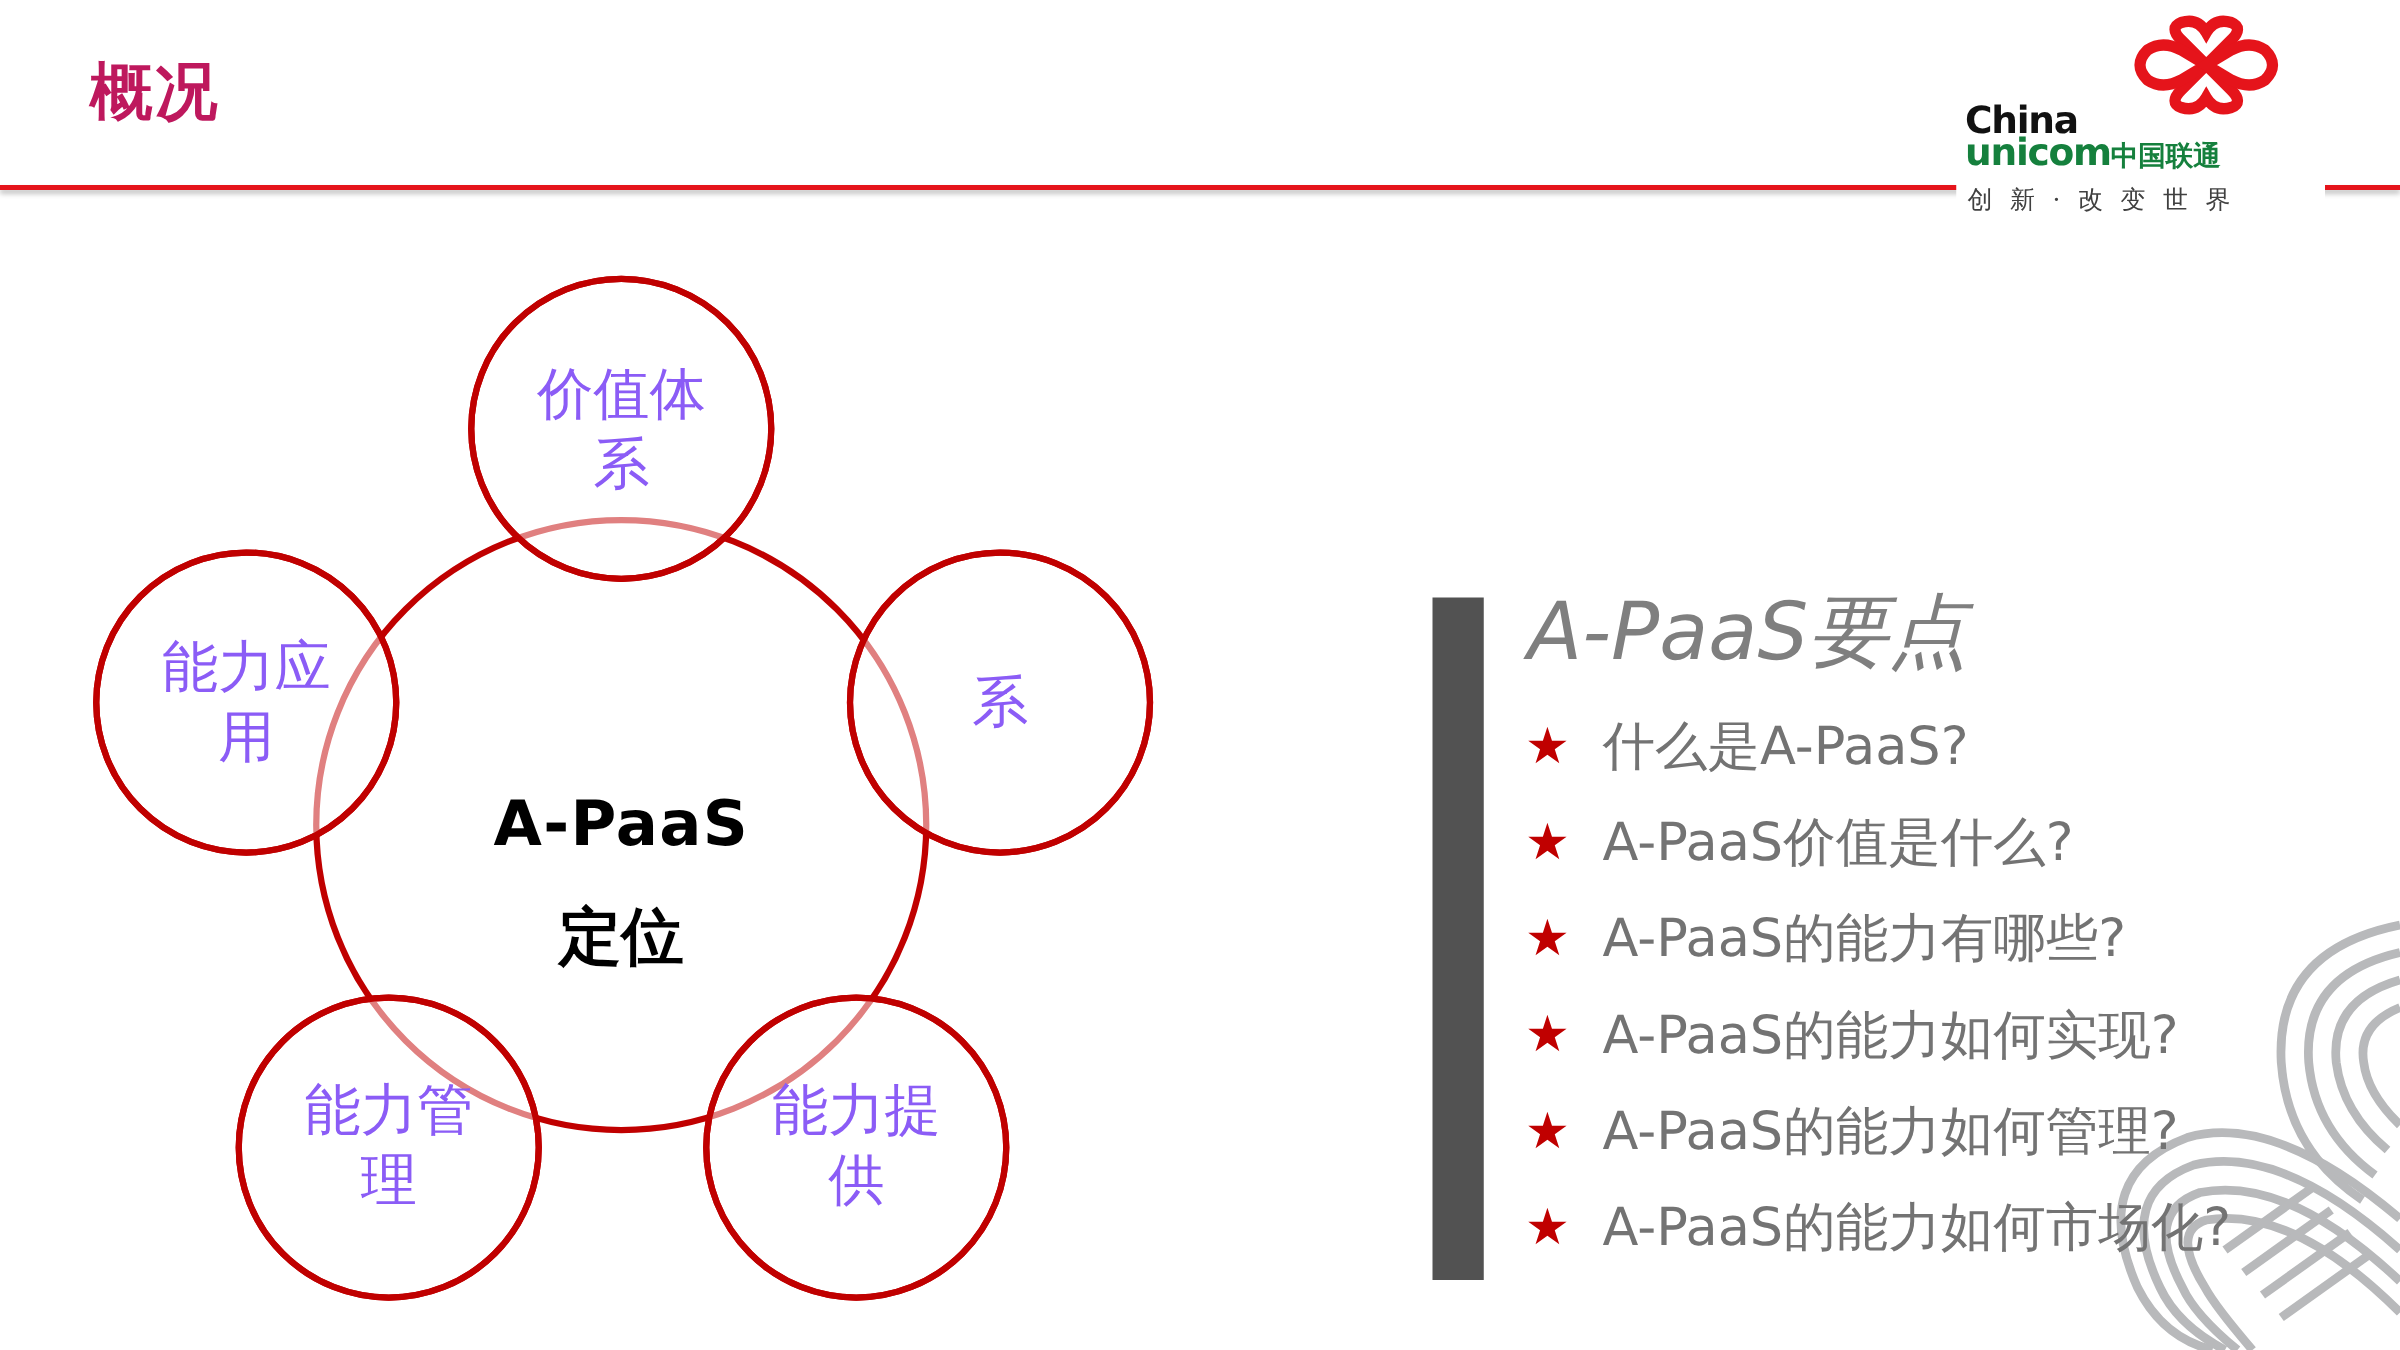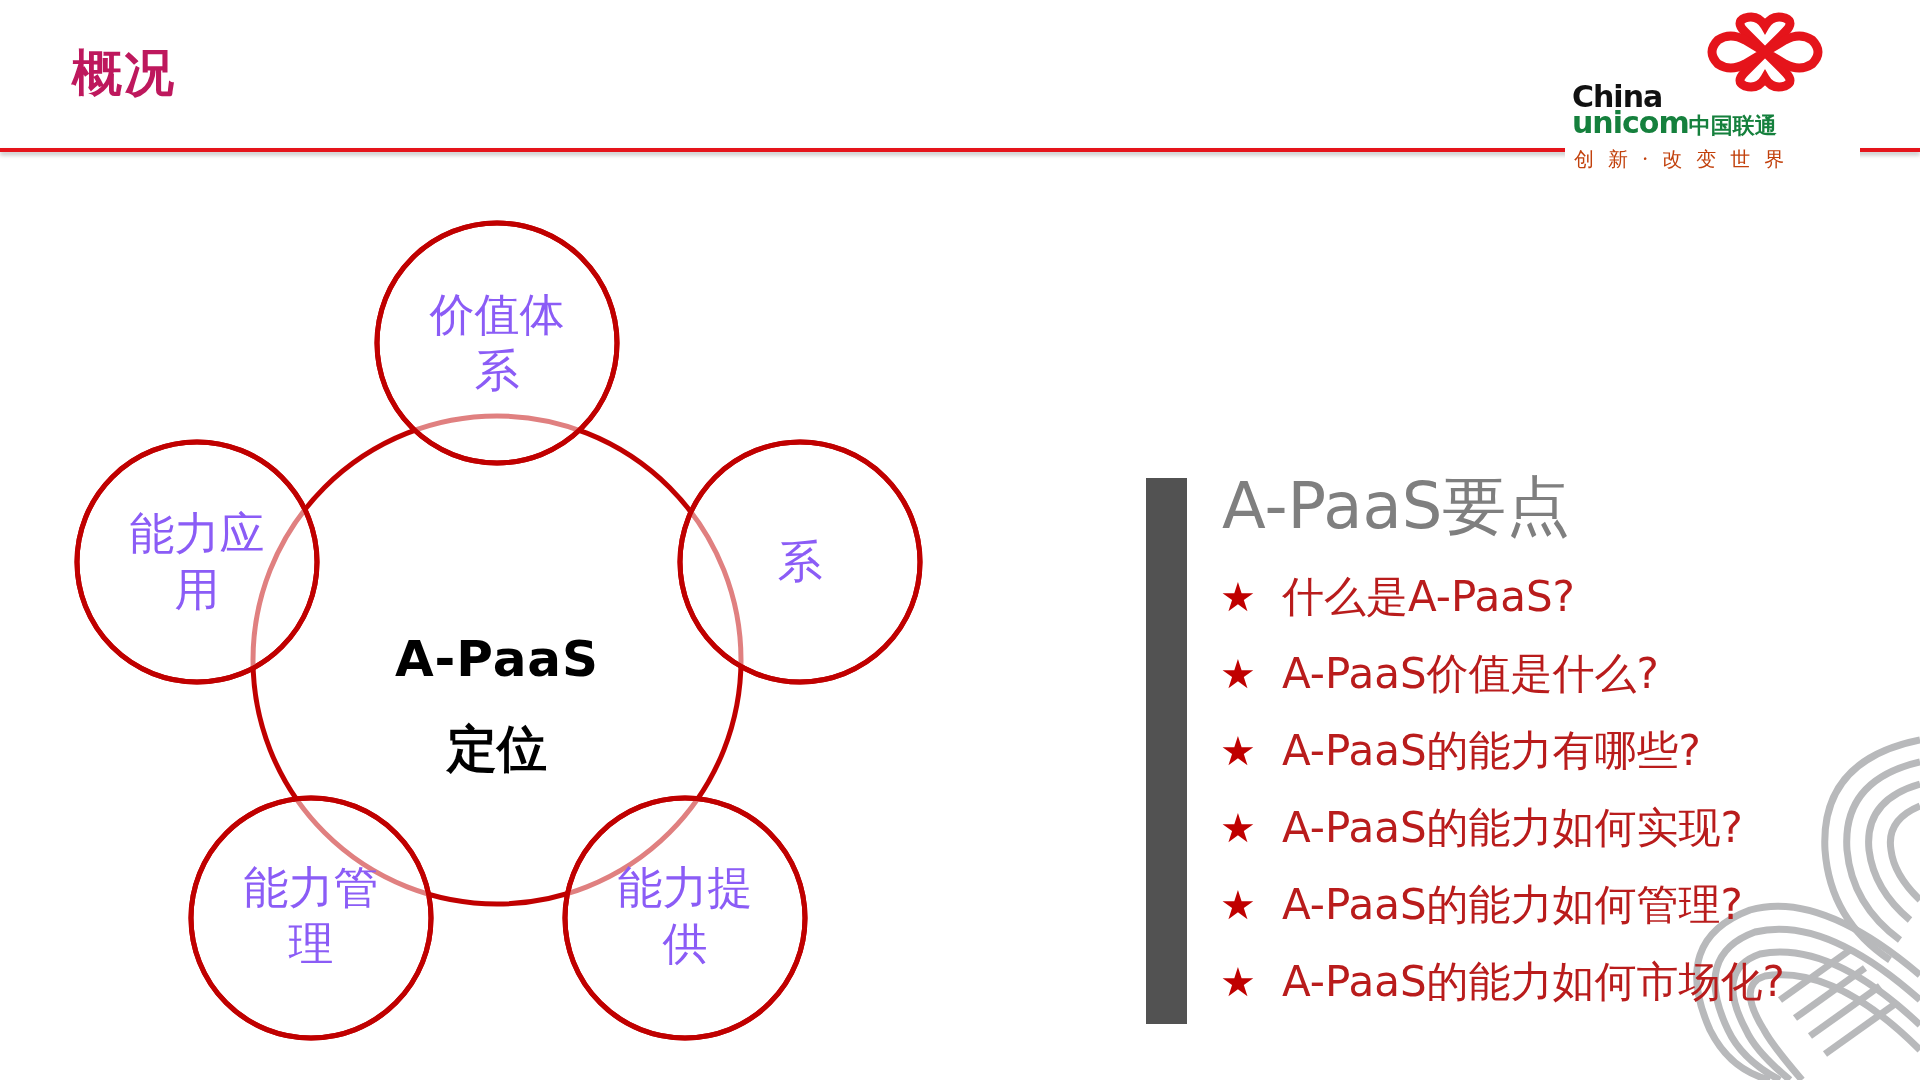--- a/index.html
+++ b/index.html
@@ -31,21 +31,21 @@
     }
     .logo-unicom {
       position: absolute; left: 2px; top: 98px;
       font-family: "DejaVu Sans", sans-serif; font-weight: bold;
       font-size: 30px; color: #15803d; letter-spacing: -1px; line-height: 30px;
       white-space: nowrap;
     }
     .logo-unicom .cn { font-size: 22px; letter-spacing: 0; }
     .logo-slogan {
       position: absolute; left: 4px; top: 136px;
-      font-size: 20px; color: #c2410c; letter-spacing: 14px; white-space: nowrap;
+      font-size: 20px; color: #404040; letter-spacing: 14px; white-space: nowrap;
       font-family: "DejaVu Serif", serif;
     }
 
     .diagram { position: absolute; left: 0; top: 170px; width: 960px; height: 910px; }
     .diagram svg { position: absolute; left: 0; top: 0; }
     .circle-label {
       position: absolute; width: 200px; text-align: center;
       font-size: 45px; color: #8b5cf6; line-height: 56px;
       transform: translate(-50%, -50%);
     }
@@ -56,28 +56,28 @@
     }
     .center-label .l1 { font-size: 50px; line-height: 90px; letter-spacing: 1px; }
     .center-label .l2 { font-size: 50px; line-height: 90px; }
 
     .points-bar {
       position: absolute; left: 1146px; top: 478px; width: 41px; height: 546px;
       background: #525252;
     }
     .points-title {
       position: absolute; left: 1222px; top: 466px;
-      font-size: 64px; color: #7f7f7f; white-space: nowrap; line-height: 80px;
+      font-size: 64px; color: #7f7f7f; white-space: nowrap; line-height: 80px; font-style: italic;
     }
     .points-list { position: absolute; left: 1220px; top: 558px; margin: 0; padding: 0; list-style: none; }
     .points-list li {
       height: 77px; display: flex; align-items: center; white-space: nowrap;
     }
     .points-list .star { color: #c00000; font-size: 40px; width: 62px; display: inline-block; }
-    .points-list .txt { color: #b91c1c; font-size: 42px; }
+    .points-list .txt { color: #737373; font-size: 42px; }
 
     .deco { position: absolute; right: 0; bottom: 0; }
   </style>
 </head>
 <body>
 
 <div class="slide-title">概况</div>
 
 <div class="header-rule"></div>
 <div class="header-rule-gap"></div>

